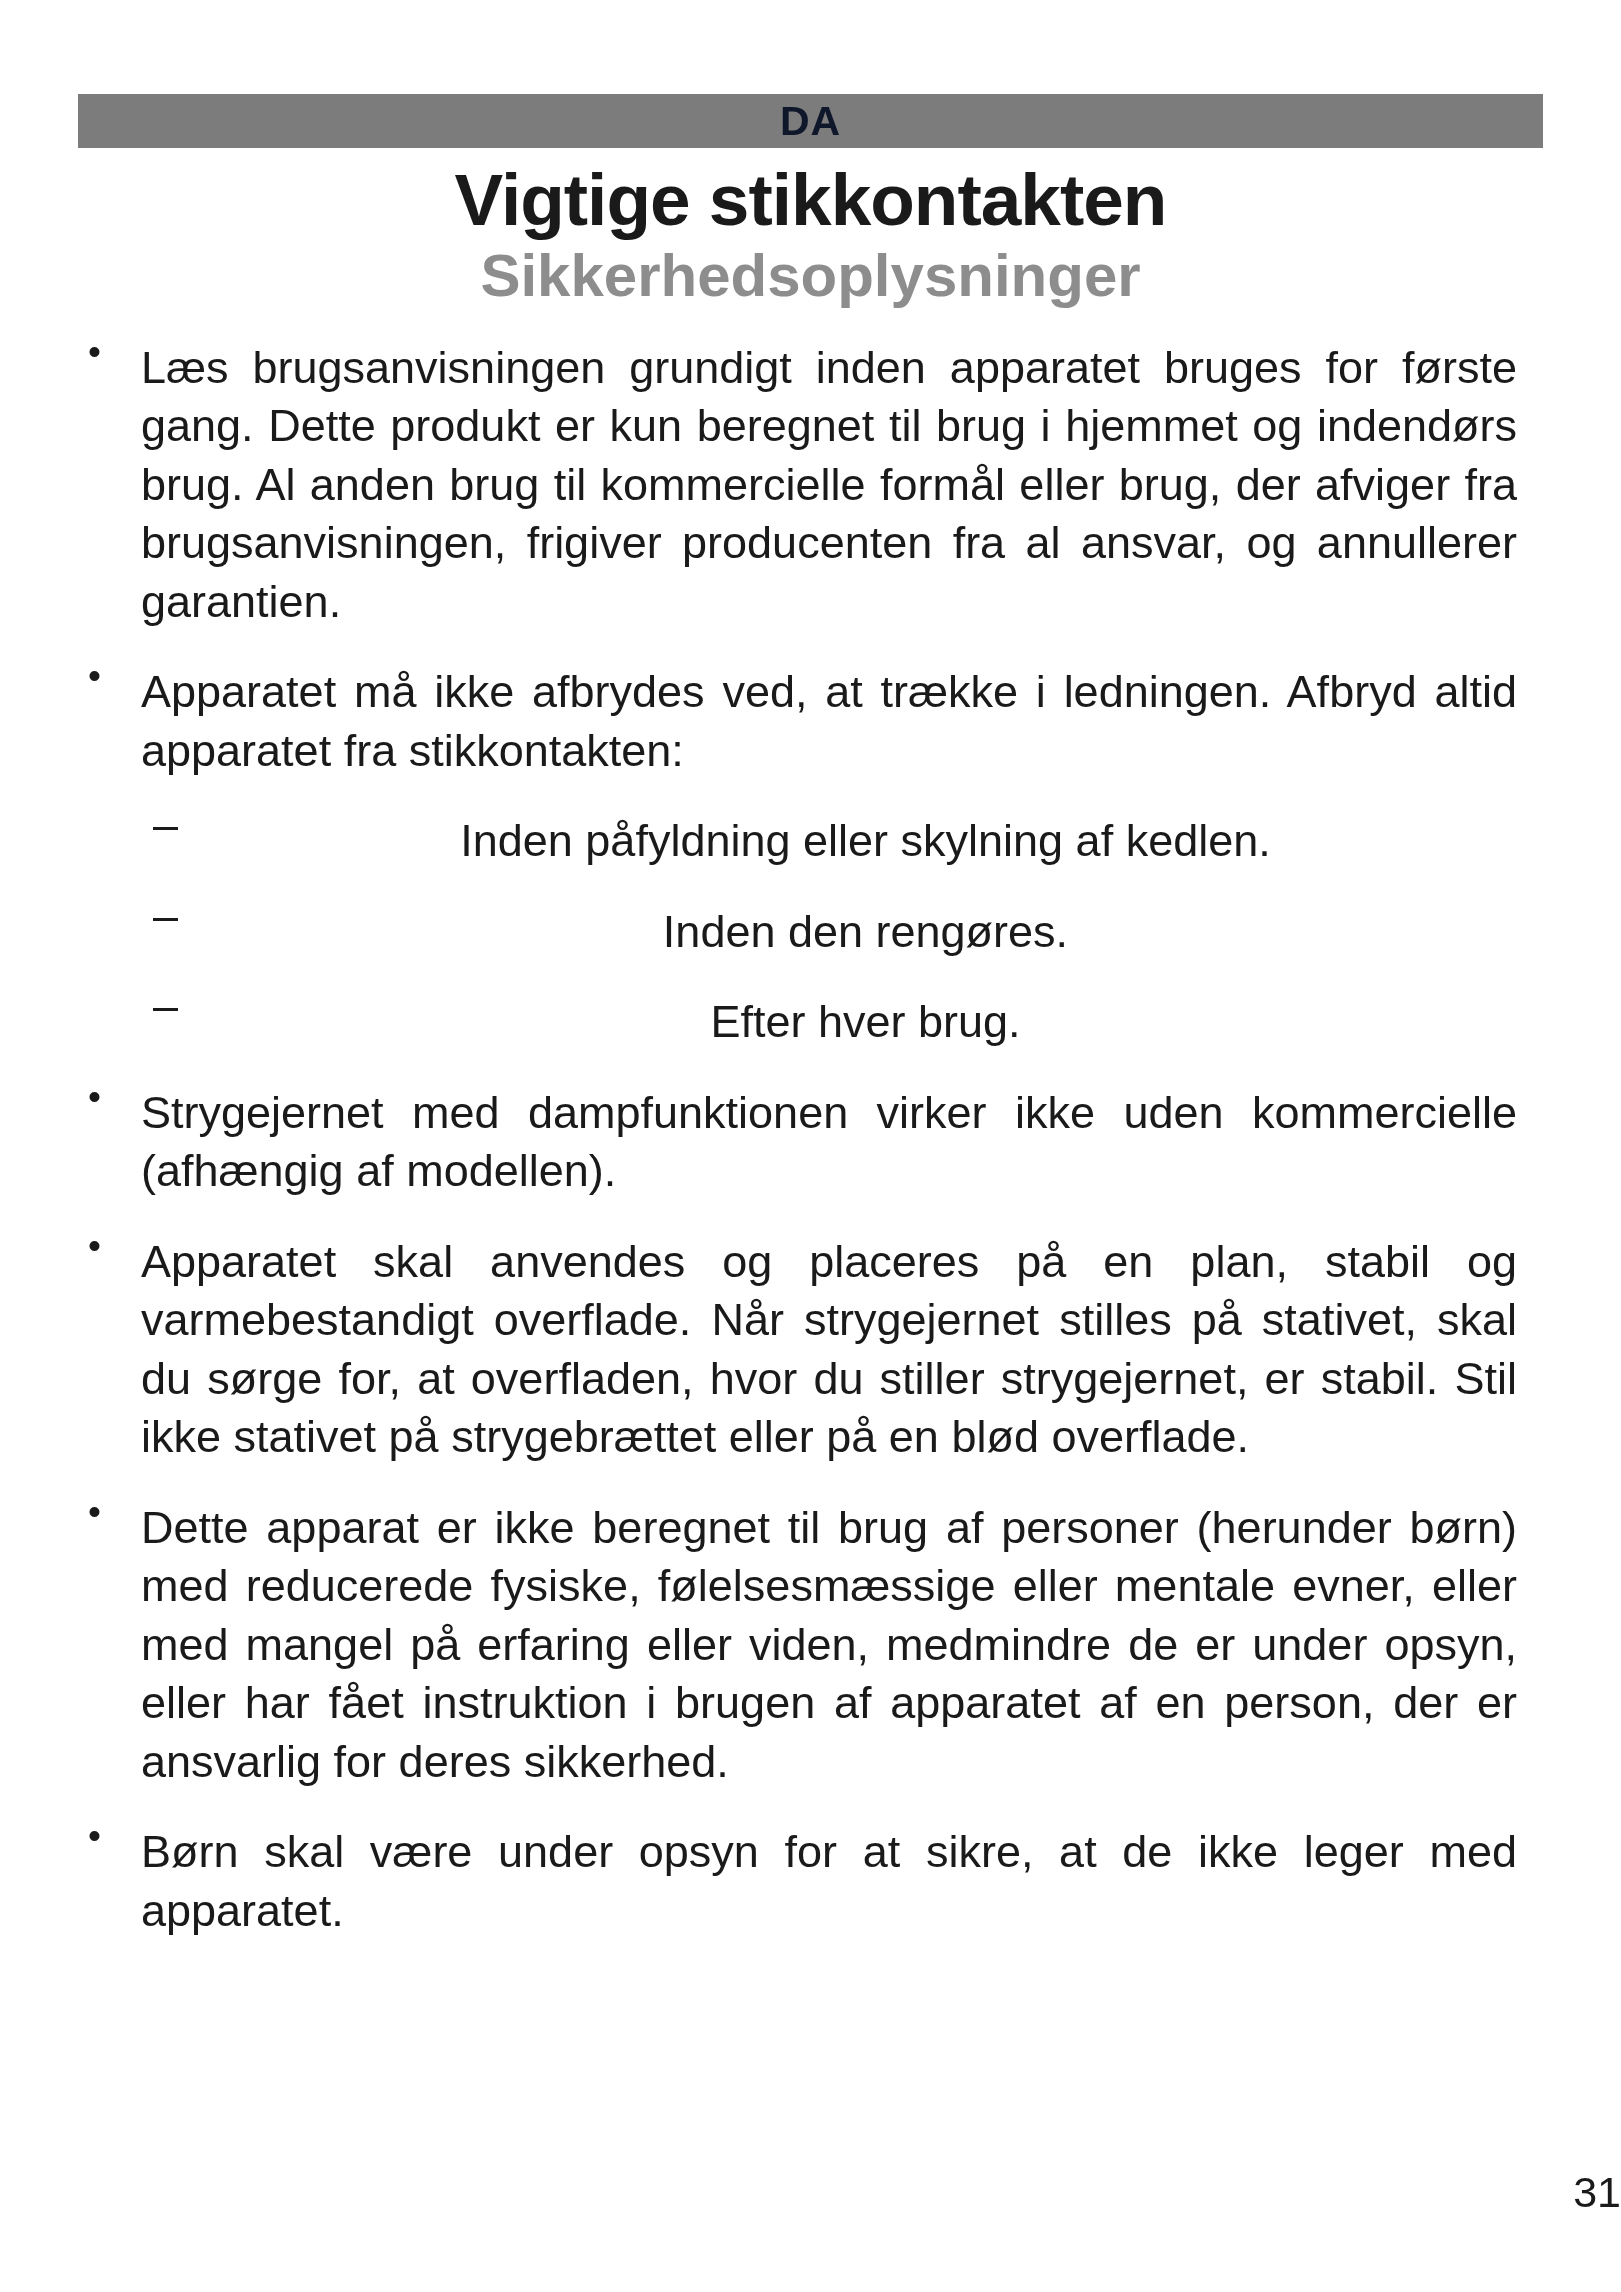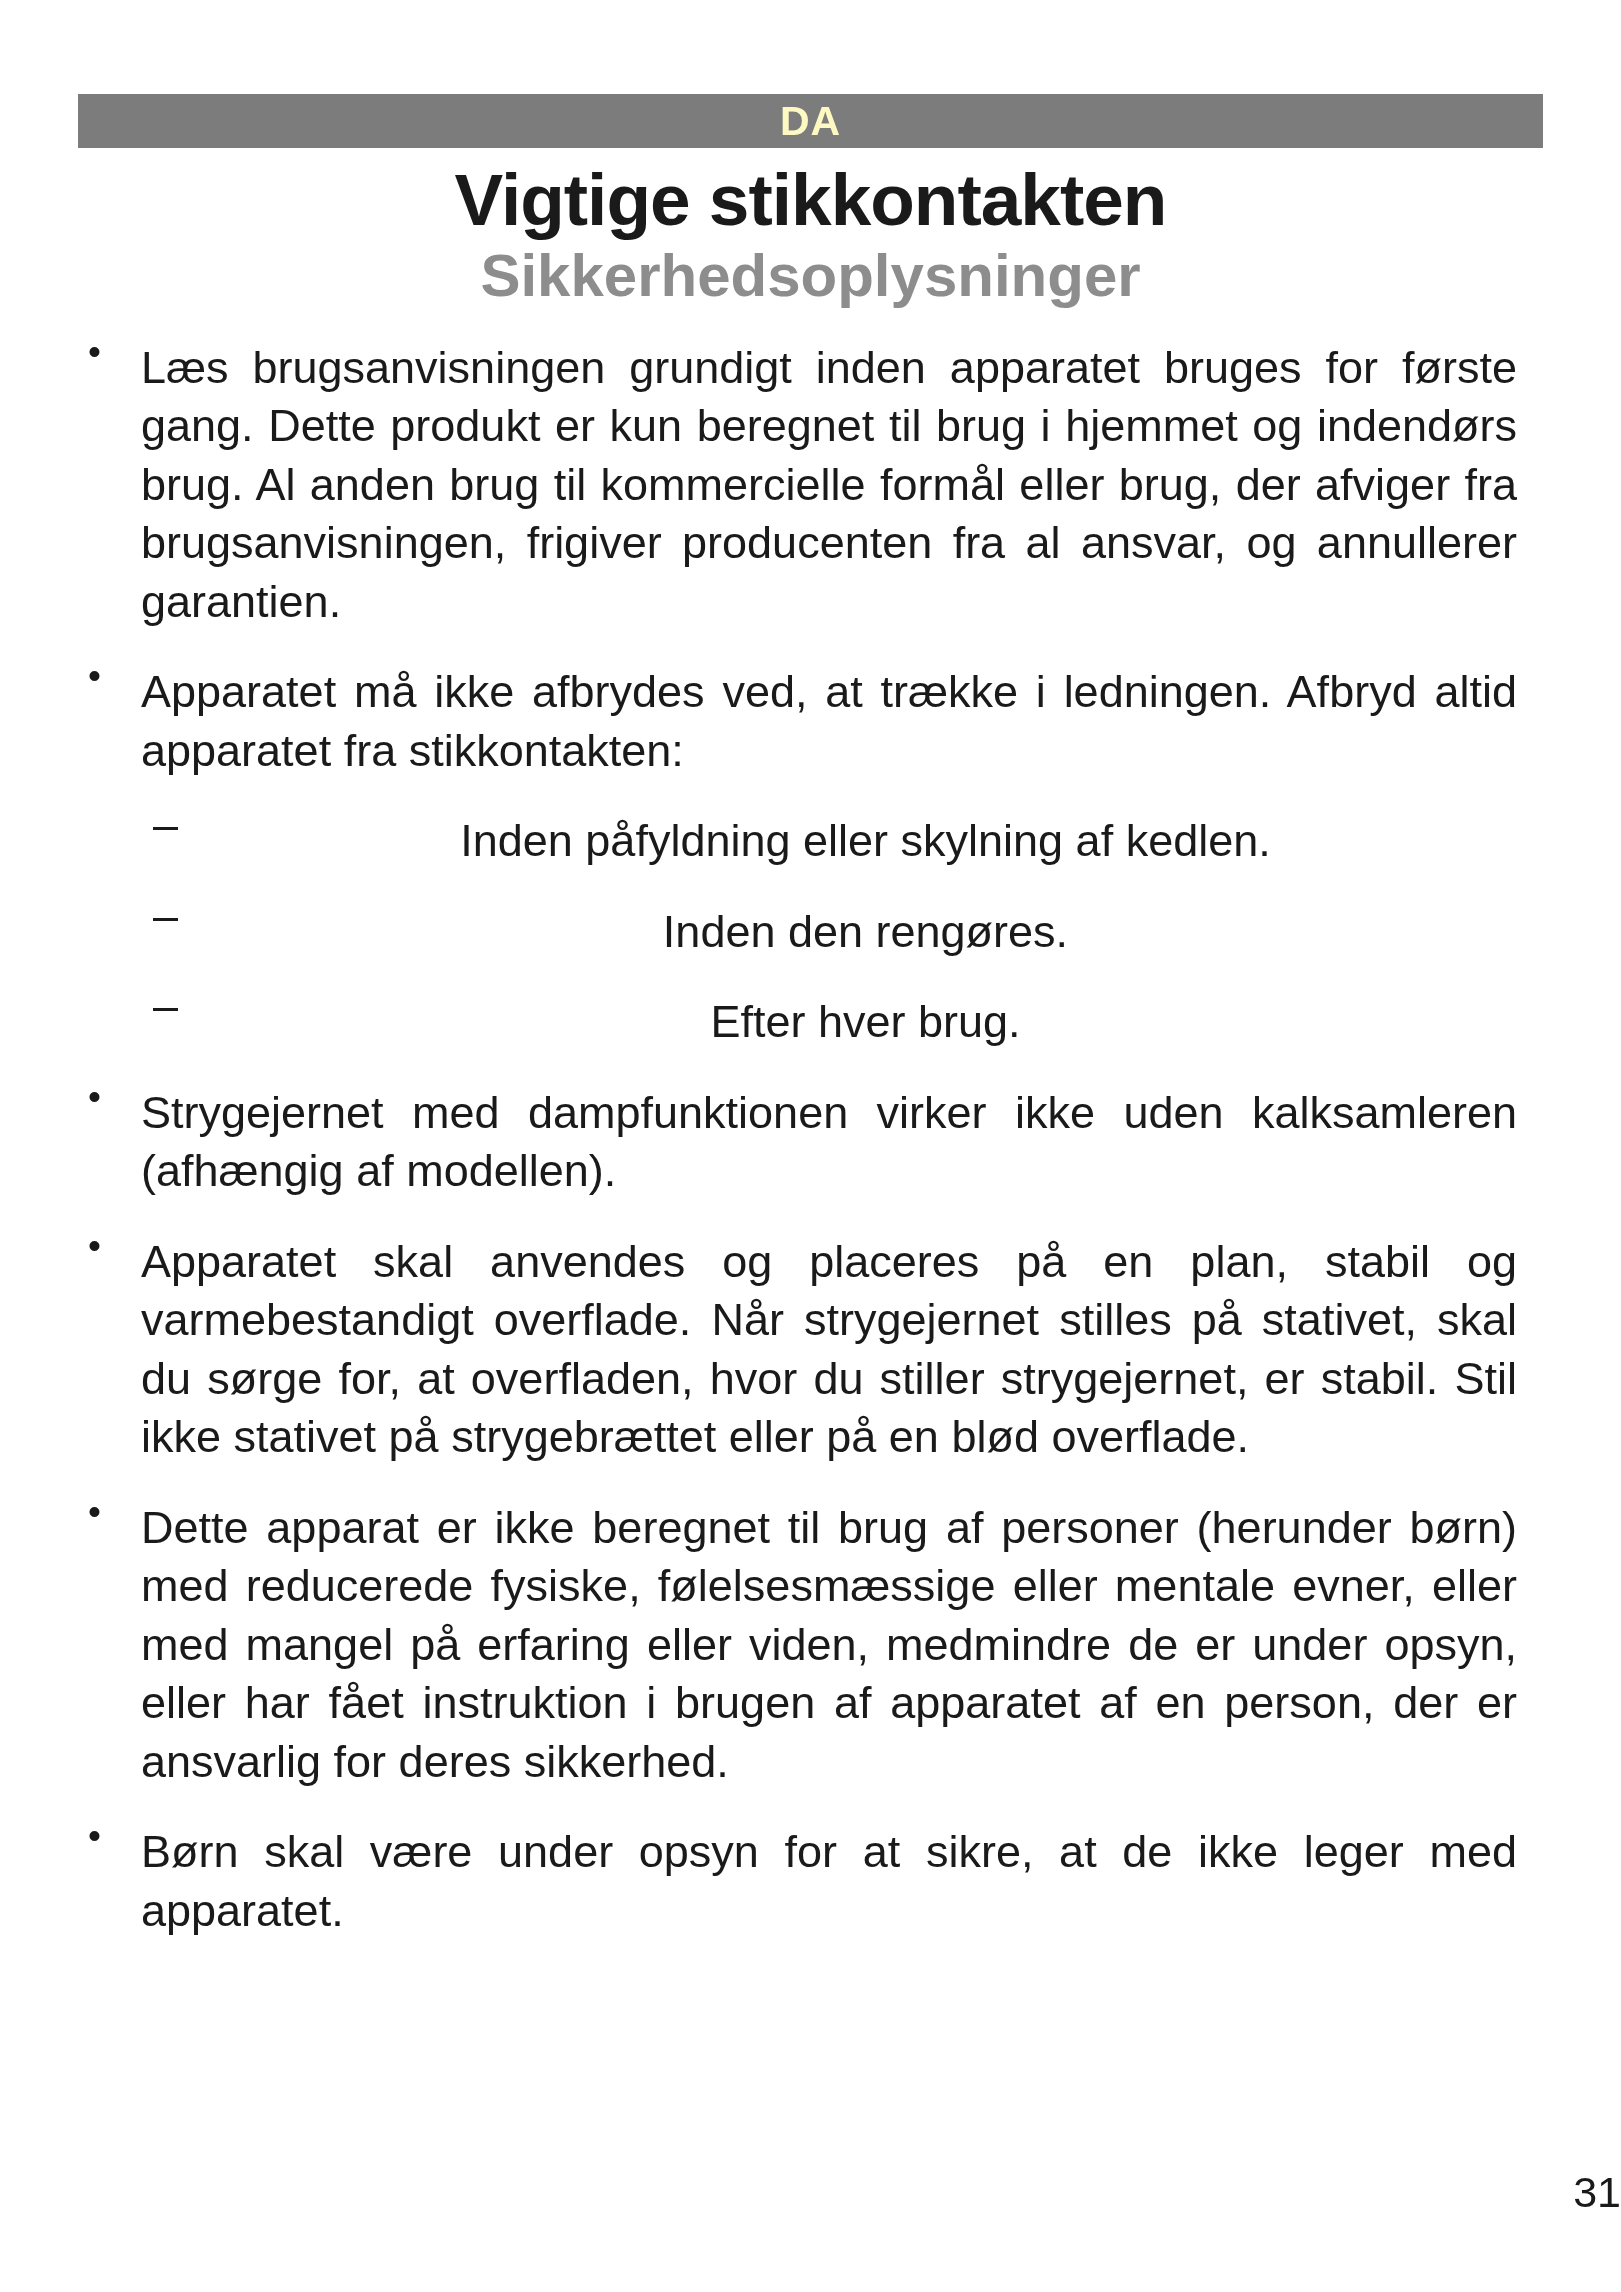--- a/index.html
+++ b/index.html
@@ -21,21 +21,21 @@
   }
   .lang-bar {
     margin: 94px 78px 0 78px;
     height: 54px;
     background: var(--bar_gray);
     display: flex;
     align-items: center;
     justify-content: center;
   }
   .lang-label {
-    color: #fef9c3;
+    color: #0f172a;
     font-weight: 700;
     font-size: 41px;
     letter-spacing: 1px;
   }
   .title {
     margin: 13.7px 86px 0 86px;
     text-align: center;
     font-size: 73px;
     font-weight: 700;
     line-height: 1.05;
@@ -118,21 +118,21 @@
       <span class="marker">–</span>
       <p class="btext">Inden den rengøres.</p>
     </div>
     <div class="sub">
       <span class="marker">–</span>
       <p class="btext">Efter hver brug.</p>
     </div>
 
     <div class="bullet">
       <span class="marker">•</span>
-      <p class="btext">Strygejernet med dampfunktionen virker ikke uden kalksamleren (afhængig af modellen).</p>
+      <p class="btext">Strygejernet med dampfunktionen virker ikke uden kommercielle (afhængig af modellen).</p>
     </div>
 
     <div class="bullet">
       <span class="marker">•</span>
       <p class="btext">Apparatet skal anvendes og placeres på en plan, stabil og varmebestandigt overflade. Når strygejernet stilles på stativet, skal du sørge for, at overfladen, hvor du stiller strygejernet, er stabil. Stil ikke stativet på strygebrættet eller på en blød overflade.</p>
     </div>
 
     <div class="bullet">
       <span class="marker">•</span>
       <p class="btext">Dette apparat er ikke beregnet til brug af personer (herunder børn) med reducerede fysiske, følelsesmæssige eller mentale evner, eller med mangel på erfaring eller viden, medmindre de er under opsyn, eller har fået instruktion i brugen af apparatet af en person, der er ansvarlig for deres sikkerhed.</p>

